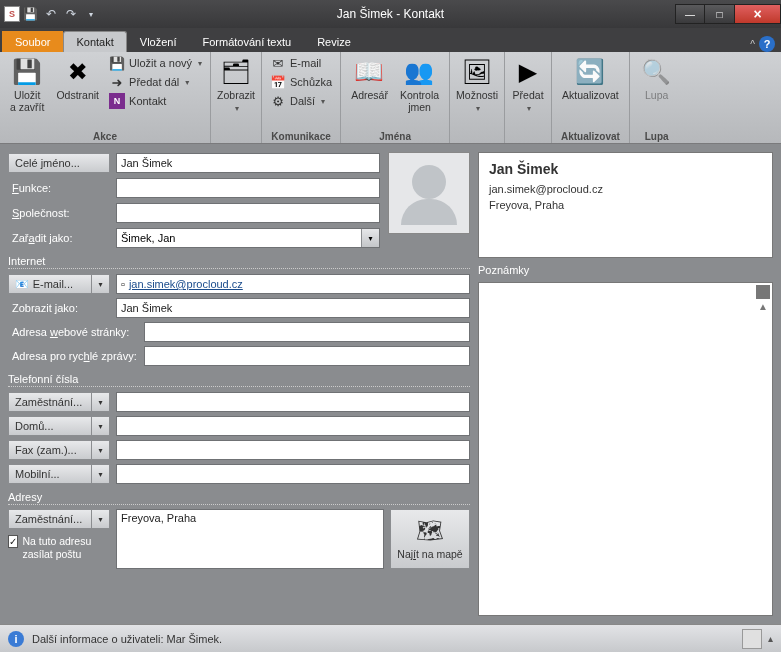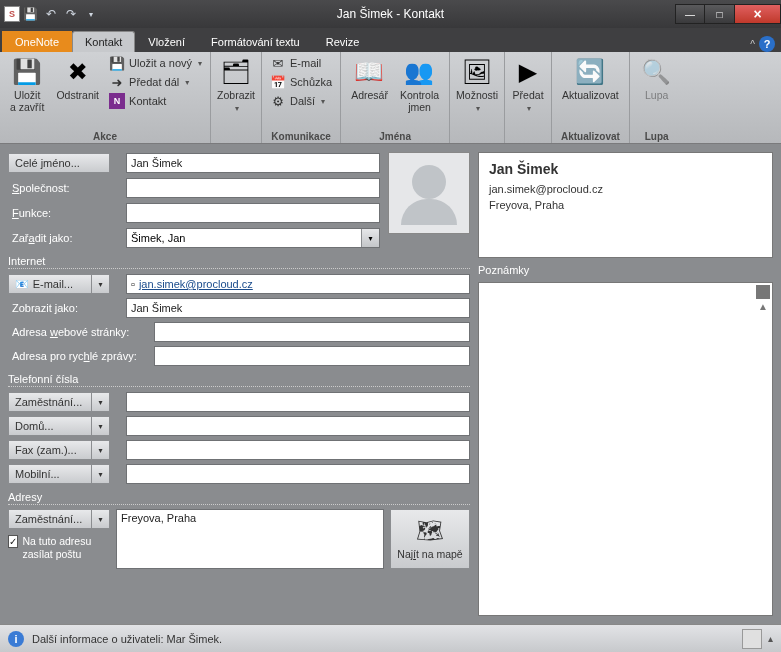--- a/index.html
+++ b/index.html
@@ -36,21 +36,21 @@
 .small-row { display:flex; align-items:center; gap:4px; padding:1px 2px; font-size:11px; color:#333; white-space:nowrap; }
 .small-row .sico { width:16px; height:16px; display:flex;align-items:center;justify-content:center; font-size:13px; }
 .vstack { display:flex; flex-direction:column; gap:1px; }
 .dd { font-size:8px; color:#555; margin-left:2px; }
 
 
 .main { position:absolute; top:144px; bottom:28px; left:0; right:0; background:#8a8c8f; padding:8px; display:flex; gap:8px; }
 .left-col { flex:0 0 462px; display:flex; flex-direction:column; gap:2px; }
 .right-col { flex:1; display:flex; flex-direction:column; gap:6px; }
 
-.form-row { display:flex; align-items:center; gap:16px; min-height:22px; }
+.form-row { display:flex; align-items:center; gap:6px; min-height:22px; }
 .lbl-btn { width:102px; height:20px; background:linear-gradient(#e8e9eb,#c9cbce); border:1px solid #8b8d90; font-size:11px; color:#333; text-align:left; padding:0 6px; display:flex; align-items:center; }
 .lbl-plain { width:102px; font-size:11px; color:#fff; padding-left:4px; }
 .txt { flex:1; height:20px; border:1px solid #6f7174; background:#fff; font-size:11px; padding:0 4px; color:#222; }
 .combo { flex:0 0 228px; height:20px; border:1px solid #6f7174; background:#fff; display:flex; align-items:center; }
 .combo .cval { flex:1; padding:0 4px; font-size:11px; }
 .combo .cbtn { width:18px; height:100%; background:linear-gradient(#e6e7e9,#c4c6c9); border-left:1px solid #8b8d90; display:flex;align-items:center;justify-content:center; font-size:8px; }
 
 .section-hdr { font-size:11px; color:#fff; border-bottom:1px dotted #ccc; margin:4px 0 2px 0; padding-bottom:1px; }
 
 .pill { display:flex; height:20px; }
@@ -99,21 +99,21 @@
   </div>
   <div class="title-text">Jan Šimek - Kontakt</div>
   <div class="win-controls">
     <div class="win-btn">—</div>
     <div class="win-btn">□</div>
     <div class="win-btn close">×</div>
   </div>
 </div>
 
 <div class="tabs">
-  <div class="tab file">OneNote</div>
+  <div class="tab file">Soubor</div>
   <div class="tab active">Kontakt</div>
   <div class="tab">Vložení</div>
   <div class="tab">Formátování textu</div>
   <div class="tab">Revize</div>
   <div class="tabs-right">
     <div class="caret-up">^</div>
     <div class="help-btn">?</div>
   </div>
 </div>
 
@@ -240,25 +240,25 @@
 <div class="main">
   <div class="left-col">
 
     <div style="display:flex; gap:8px;">
       <div style="flex:1; display:flex; flex-direction:column; gap:3px;">
         <div class="form-row">
           <button class="lbl-btn">Celé jméno...</button>
           <input class="txt" value="Jan Šimek" style="">
         </div>
         <div class="form-row">
+          <div class="lbl-plain"><span class="underline">F</span>unkce:</div>
+          <input class="txt" style="">
+        </div>
+        <div class="form-row">
           <div class="lbl-plain"><span class="underline">S</span>polečnost:</div>
-          <input class="txt" style="">
-        </div>
-        <div class="form-row">
-          <div class="lbl-plain"><span class="underline">F</span>unkce:</div>
           <input class="txt" style="">
         </div>
         <div class="form-row">
           <div class="lbl-plain">Zař<span class="underline">a</span>dit jako:</div>
           <div class="combo" style="flex:1;">
             <div class="cval">Šimek, Jan</div>
             <div class="cbtn">▾</div>
           </div>
         </div>
       </div>

